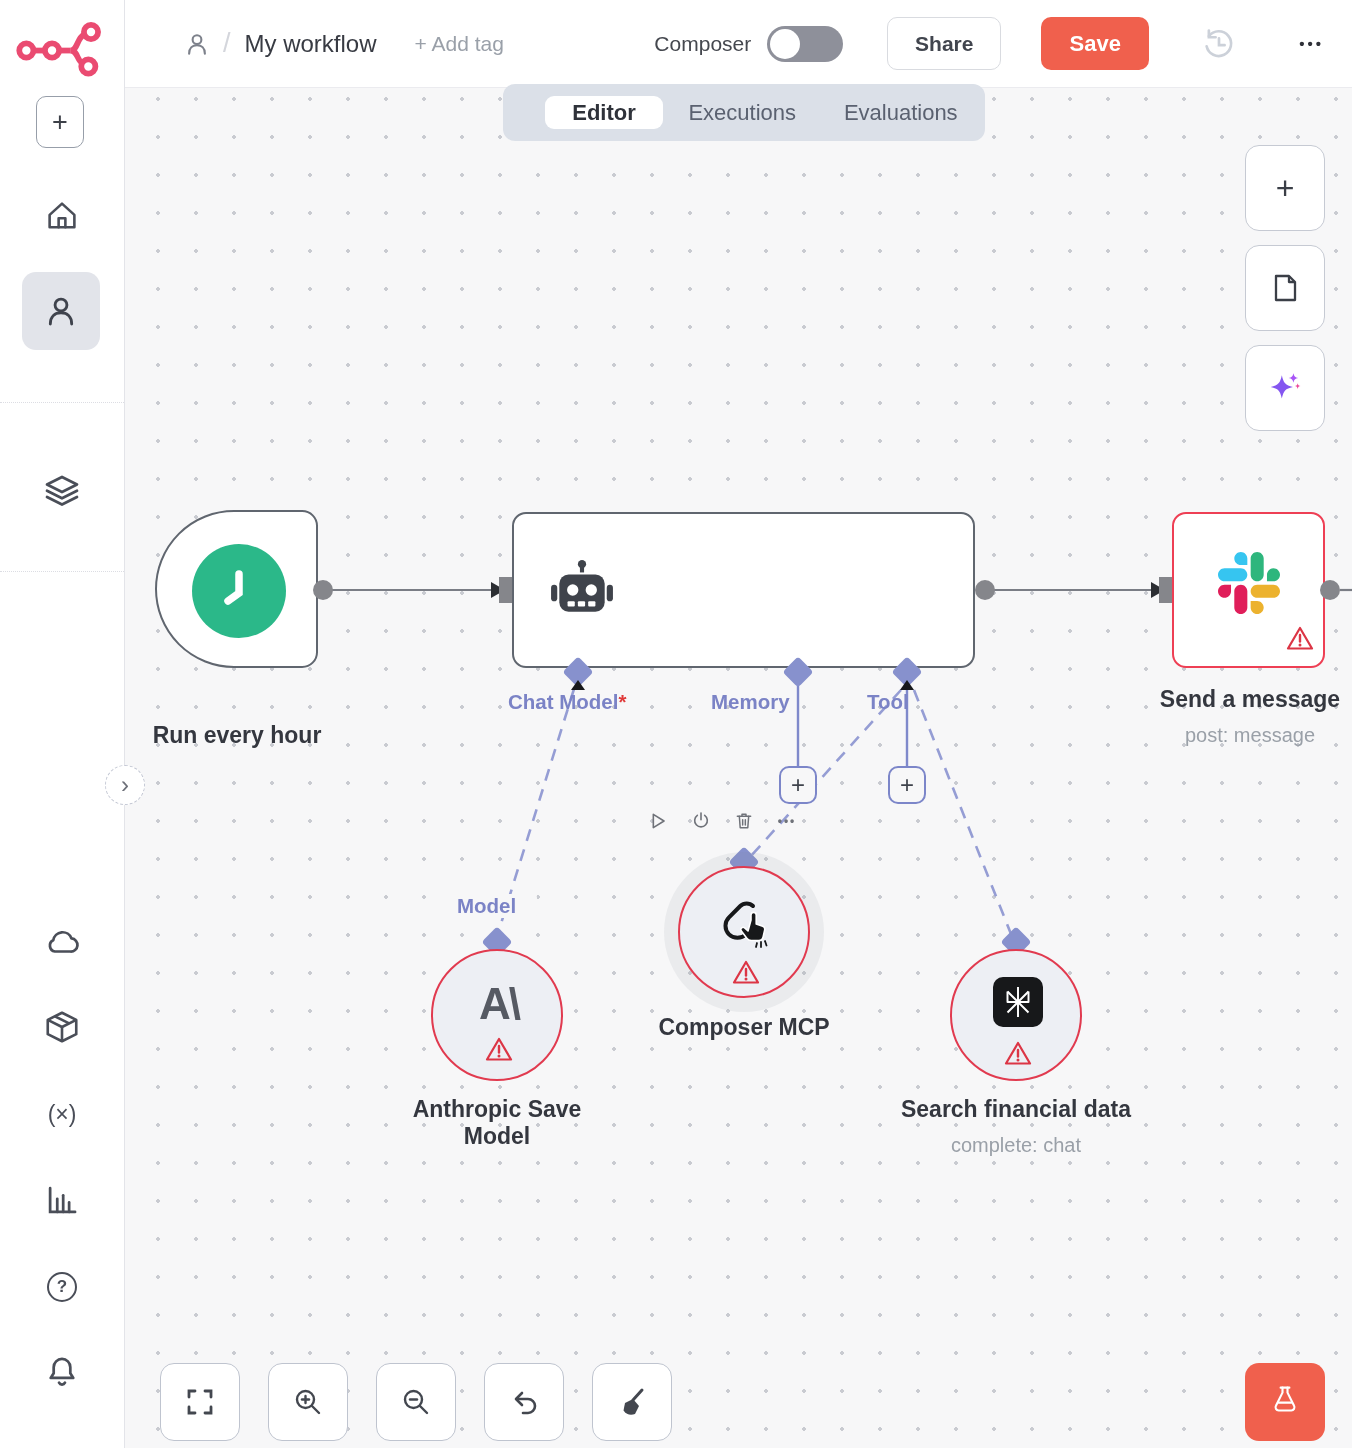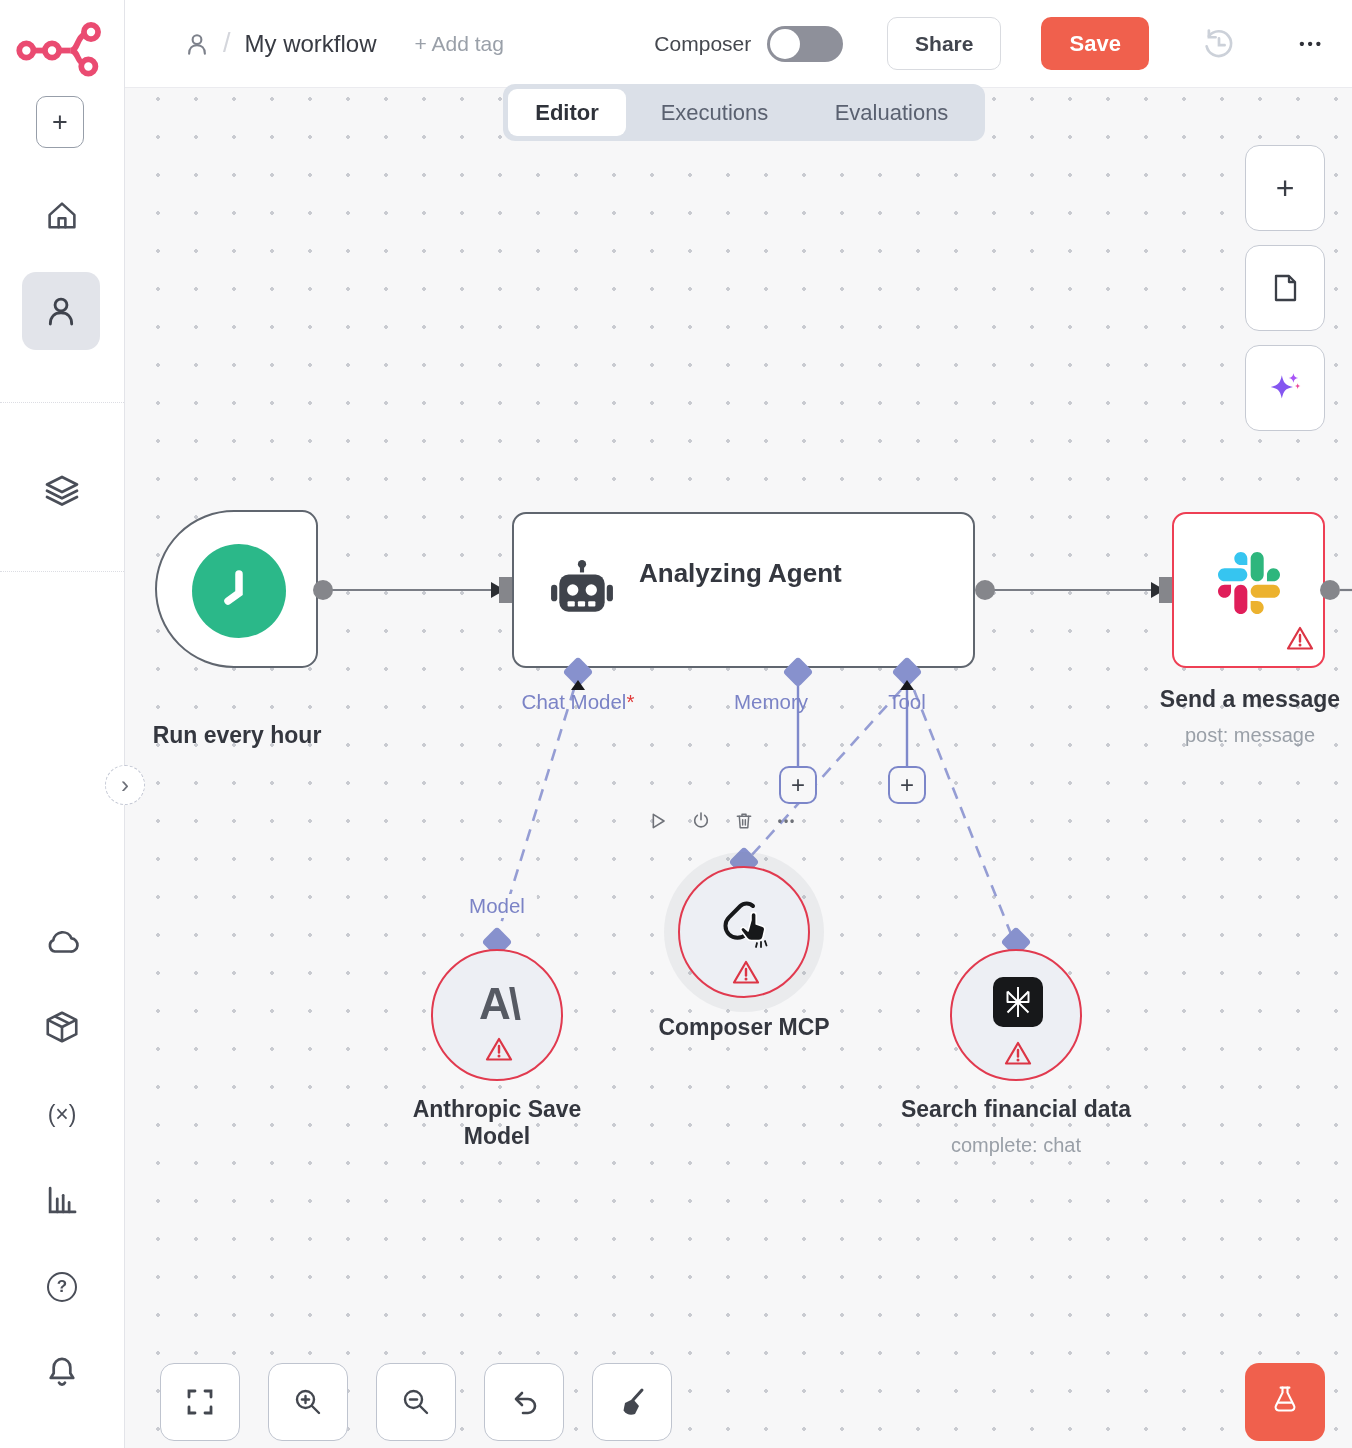--- a/index.html
+++ b/index.html
@@ -35,22 +35,22 @@
                font-size:21px; font-weight:600; color:#41454e; display:flex; align-items:center; justify-content:center; }
   .save-btn { width:108px; height:53px; background:#f0604d; border:none; border-radius:10px; margin-left:40px;
               font-size:22px; font-weight:600; color:#fff; display:flex; align-items:center; justify-content:center; }
   .hist-icon { margin-left:52px; width:36px; height:36px; }
   .more-dots { margin-left:62px; font-size:15px; letter-spacing:3px; font-weight:bold; color:#2f3138; }
 
   
   .tabbar { position:absolute; left:503px; top:84px; width:482px; height:57px; background:#dbe0e8;
             border-radius:12px; display:flex; align-items:center; padding:5px; z-index:16; }
   .tab { font-size:22px; color:#5a6170; flex:1; text-align:center; }
-  .tab-active { width:118px; flex:0 0 118px; height:47px; background:#fff; border-radius:9px; color:#2f323a;
-                font-weight:600; display:flex; align-items:center; justify-content:center; }
+  .tab-active { width:118px; flex:0 0 118px; height:33px; background:#fff; border-radius:9px; color:#2f323a;
+                font-weight:600; display:flex; align-items:center; justify-content:center;margin-left:37px; }
 
   
   .canvas { position:absolute; left:125px; top:88px; width:1227px; height:1360px; background:#f7f7f8;
             background-image:radial-gradient(circle,#c9cbd1 1.7px,transparent 1.8px);
             background-size:38px 38px; background-position:14px 30px; }
   .wires { position:absolute; left:0; top:0; width:1227px; height:1360px; pointer-events:none; }
 
   .node-label { position:absolute; text-align:center; font-size:23px; font-weight:600; color:#34373f; }
   .node-sub   { position:absolute; text-align:center; font-size:20px; color:#9aa0a8; }
 
@@ -66,21 +66,21 @@
   .robot-wrap { position:absolute; left:35px; top:44px; width:66px; height:66px; }
 
   .slack-node { position:absolute; left:1047px; top:424px; width:153px; height:156px; background:#fff;
                 border:2.6px solid #ee3f54; border-radius:14px; }
 
   .out-dot { position:absolute; width:20px; height:20px; border-radius:50%; background:#85868b; }
   .in-sq   { position:absolute; width:13px; height:26px; background:#85868b; }
   .diamond { position:absolute; width:22px; height:22px; background:#8791cd; border-radius:4px; transform:rotate(45deg); }
   .tri-up  { position:absolute; width:0; height:0; border-left:7px solid transparent; border-right:7px solid transparent;
              border-bottom:10px solid #17181b; }
-  .port-label { position:absolute; text-align:center; font-size:20.5px; color:#7b83c6; font-weight:400; }
+  .port-label { position:absolute; font-size:20.5px; color:#7b83c6; font-weight:700; }
   .req { color:#e03a3a; }
   .port-plus { position:absolute; width:38px; height:38px; background:#f7f7f8; border:2px solid #7c86c9;
                border-radius:10px; display:flex; align-items:center; justify-content:center;
                font-size:24px; color:#3f434c; }
 
   .circle-node { position:absolute; width:132px; height:132px; border-radius:50%; border:2.6px solid #e13a4f;
                  background:#edeff4; }
   .halo { box-shadow:0 0 0 14px rgba(130,134,150,0.10); }
   .circ-icon { position:absolute; left:0; width:132px; display:flex; justify-content:center; }
   .warn-pos { position:absolute; left:52px; top:86px; }
@@ -290,21 +290,20 @@
         <circle cx="23" cy="31" r="5.5" fill="#fff"></circle>
         <circle cx="41" cy="31" r="5.5" fill="#fff"></circle>
         <g fill="#fff">
           <rect x="18" y="42" width="7" height="5" rx="1"></rect>
           <rect x="28" y="42" width="7" height="5" rx="1"></rect>
           <rect x="38" y="42" width="7" height="5" rx="1"></rect>
         </g>
       </svg>
     </div>
     <div class="agent-title">
-      <div>Analyzing Agent</div>
     </div>
   </div>
   <div class="in-sq" style="left:374px; top:489px;"></div>
   <div class="out-dot" style="left:850px; top:492px;"></div>
 
   <div class="diamond" style="left:442px; top:573px;"></div>
   <div class="tri-up" style="left:446px; top:592px;"></div>
   <div class="diamond" style="left:662px; top:573px;"></div>
   <div class="diamond" style="left:771px; top:573px;"></div>
   <div class="tri-up" style="left:775px; top:592px;"></div>

